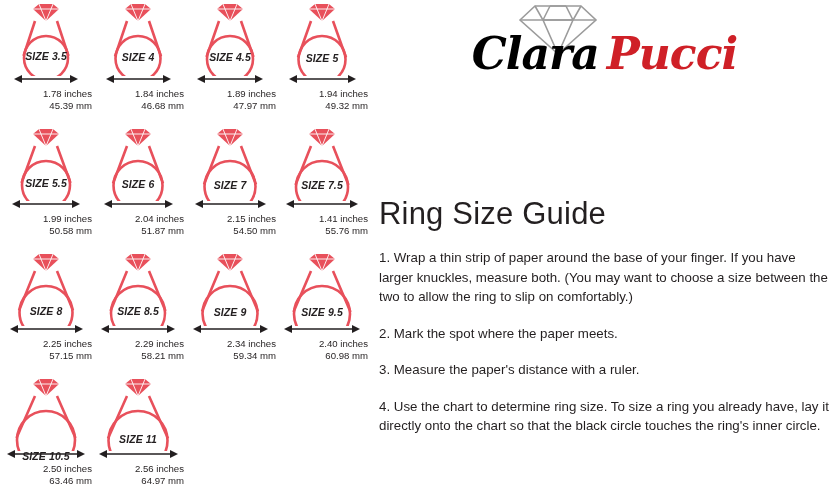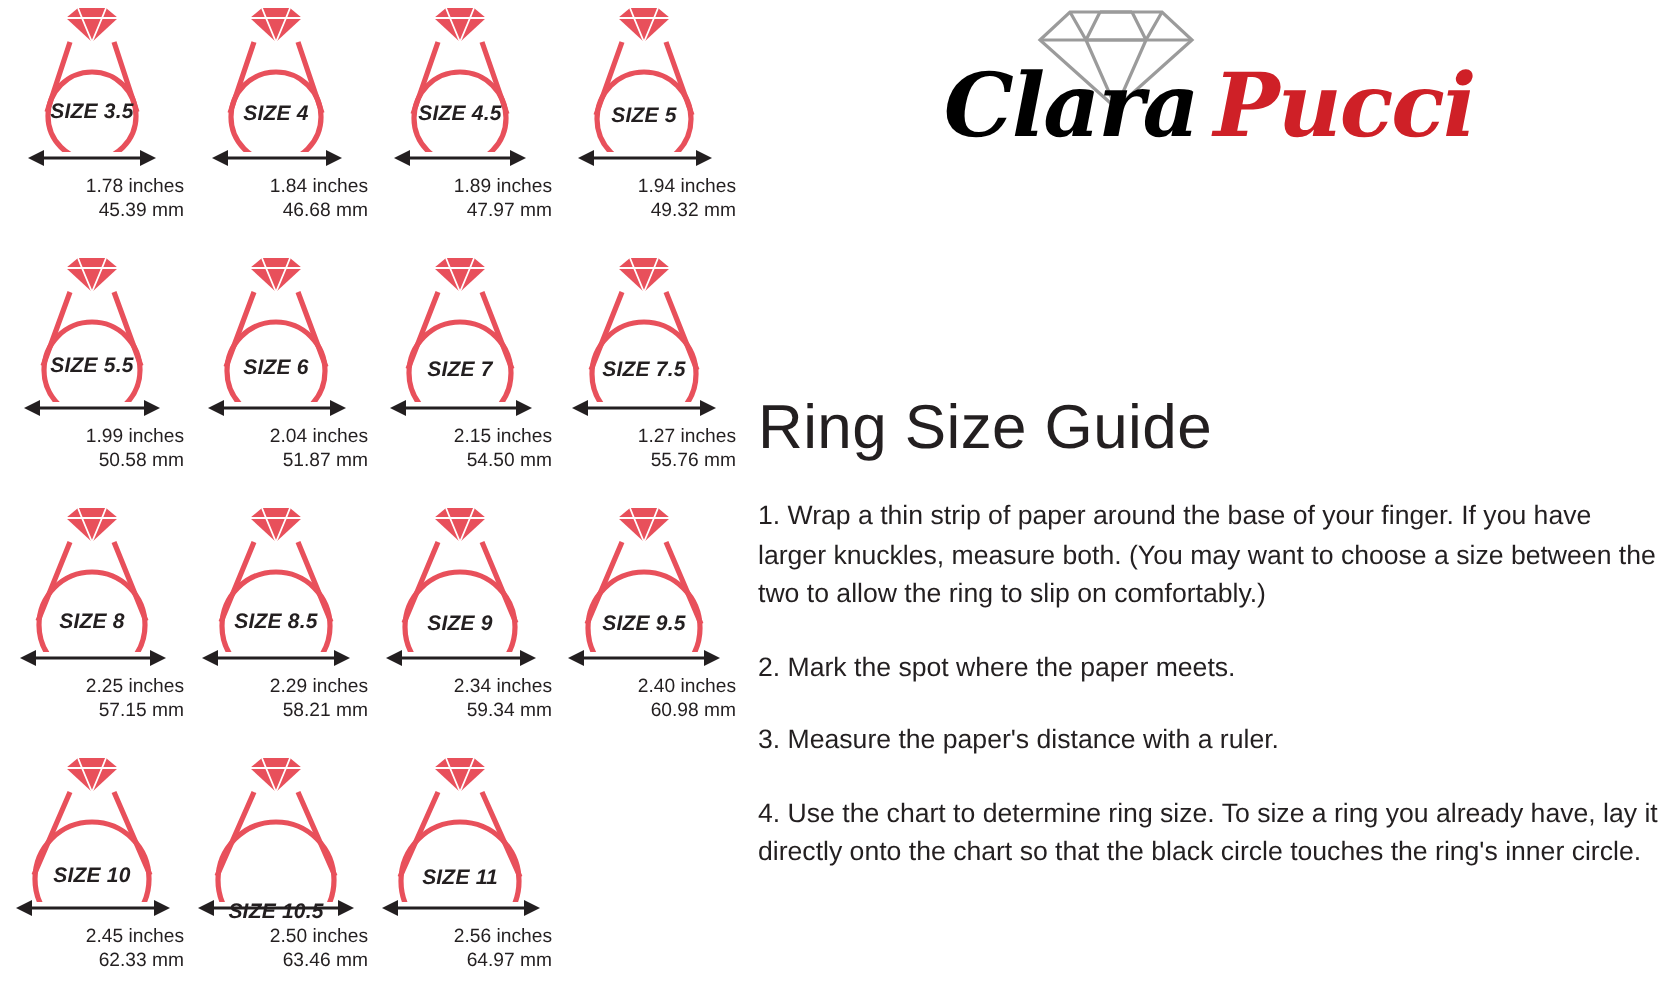--- a/index.html
+++ b/index.html
@@ -308,21 +308,21 @@
           <div class="size-label" style="top: 54px;">SIZE 7.5</div>
         </div>
         <div class="arrow-row">
           <svg class="arrow-svg" width="72" height="10" viewBox="0 0 72 10">
             <line x1="6" y1="5" x2="66" y2="5" stroke="#231f20" stroke-width="1.6"></line>
             <polygon points="0,5 8,1 8,9" fill="#231f20"></polygon>
             <polygon points="72,5 64,1 64,9" fill="#231f20"></polygon>
           </svg>
         </div>
         <div class="measure">
-          <div>1.27 inches</div>
+          <div>1.41 inches</div>
           <div>55.76 mm</div>
         </div>
       </div>
       <div class="cell">
         <div class="ring-wrap">
           <svg width="92" height="74" viewBox="0 0 92 74" class="ring-svg">
             <circle cx="46" cy="60.5" r="26.5" fill="none" stroke="#e8505b" stroke-width="2.6"></circle>
             <path d="M35,19 L19,58.5 M57,19 L73,58.5" fill="none" stroke="#e8505b" stroke-width="2.6"></path>
             <path d="M33,7 L39,2 L53,2 L59,7 L46,19 Z" fill="#e8505b"></path>
             <path d="M33,7 L59,7 M39,2 L41,7 L46,19 M53,2 L51,7 L46,19" fill="none" stroke="#ffffff" stroke-width="0.9"></path>
@@ -398,42 +398,20 @@
         <div class="arrow-row">
           <svg class="arrow-svg" width="76" height="10" viewBox="0 0 76 10">
             <line x1="6" y1="5" x2="70" y2="5" stroke="#231f20" stroke-width="1.6"></line>
             <polygon points="0,5 8,1 8,9" fill="#231f20"></polygon>
             <polygon points="76,5 68,1 68,9" fill="#231f20"></polygon>
           </svg>
         </div>
         <div class="measure">
           <div>2.40 inches</div>
           <div>60.98 mm</div>
-        </div>
-      </div>
-      <div class="cell">
-        <div class="ring-wrap">
-          <svg width="92" height="74" viewBox="0 0 92 74" class="ring-svg">
-            <circle cx="46" cy="62.5" r="28.5" fill="none" stroke="#e8505b" stroke-width="2.6"></circle>
-            <path d="M35,19 L17,60.5 M57,19 L75,60.5" fill="none" stroke="#e8505b" stroke-width="2.6"></path>
-            <path d="M33,7 L39,2 L53,2 L59,7 L46,19 Z" fill="#e8505b"></path>
-            <path d="M33,7 L59,7 M39,2 L41,7 L46,19 M53,2 L51,7 L46,19" fill="none" stroke="#ffffff" stroke-width="0.9"></path>
-          </svg>
-          <div class="size-label" style="top: 56.5px;">SIZE 10</div>
-        </div>
-        <div class="arrow-row">
-          <svg class="arrow-svg" width="77" height="10" viewBox="0 0 77 10">
-            <line x1="6" y1="5" x2="71" y2="5" stroke="#231f20" stroke-width="1.6"></line>
-            <polygon points="0,5 8,1 8,9" fill="#231f20"></polygon>
-            <polygon points="77,5 69,1 69,9" fill="#231f20"></polygon>
-          </svg>
-        </div>
-        <div class="measure">
-          <div>2.45 inches</div>
-          <div>62.33 mm</div>
         </div>
       </div>
       <div class="cell">
         <div class="ring-wrap">
           <svg width="92" height="74" viewBox="0 0 92 74" class="ring-svg">
             <circle cx="46" cy="63" r="29" fill="none" stroke="#e8505b" stroke-width="2.6"></circle>
             <path d="M35,19 L16.5,61 M57,19 L75.5,61" fill="none" stroke="#e8505b" stroke-width="2.6"></path>
             <path d="M33,7 L39,2 L53,2 L59,7 L46,19 Z" fill="#e8505b"></path>
             <path d="M33,7 L59,7 M39,2 L41,7 L46,19 M53,2 L51,7 L46,19" fill="none" stroke="#ffffff" stroke-width="0.9"></path>
           </svg>

